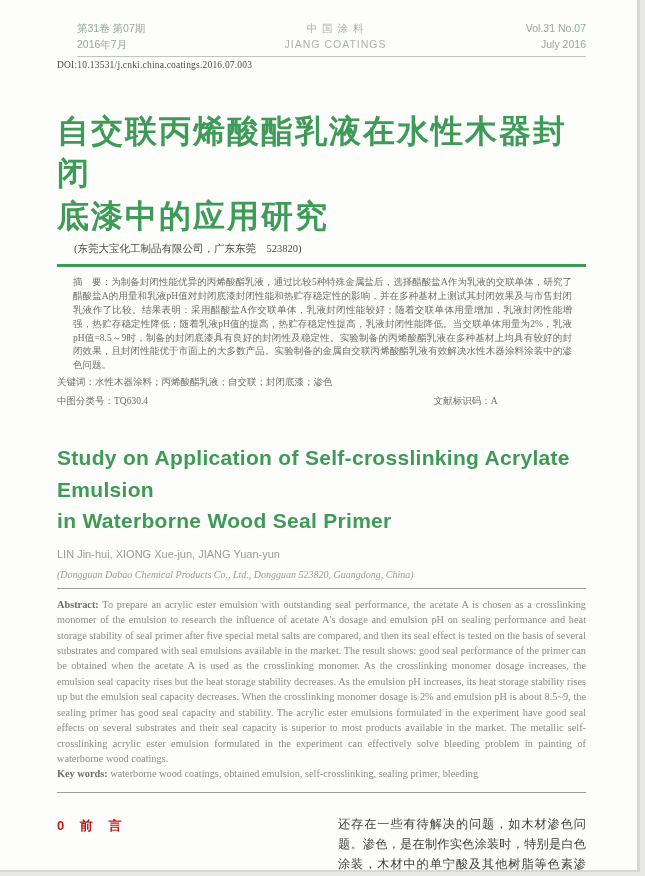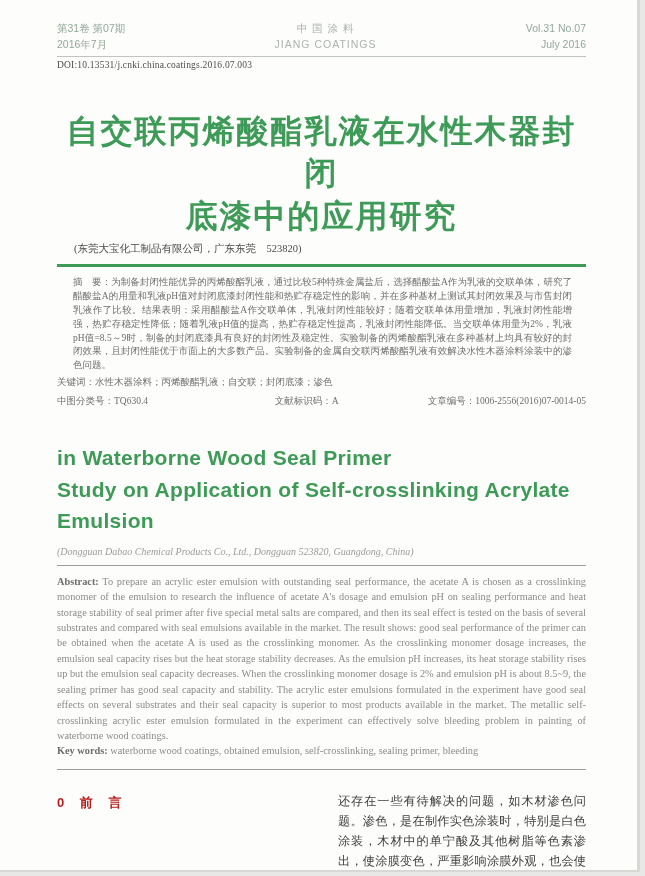--- a/index.html
+++ b/index.html
@@ -8,31 +8,31 @@
     font-family:"Liberation Serif","DejaVu Serif",serif;
     -webkit-font-smoothing:antialiased;
   }
   .page{
     position:relative;width:640px;height:872px;background:#fdfdfb;
     overflow:hidden;border-right:3px solid #d8d8d4;border-bottom:2px solid #d8d8d4;
     box-sizing:border-box;padding:20px 51px 0 57px;
   }
   
   .jheader{display:flex;justify-content:space-between;align-items:flex-start;
-    border-bottom:1px solid #bfc6c1;padding-bottom:3px;}
+    border-bottom:1px solid #bfc6c1;padding-bottom:3px;margin-left:20px;}
   .jheader .col{font-family:"Liberation Sans","DejaVu Sans",sans-serif;
     font-size:10.5px;line-height:1.55;}
   .jh-left{color:#93a89b;text-align:left;}
   .jh-center{color:#aab3ae;text-align:center;letter-spacing:1px;}
   .jh-right{color:#93a89b;text-align:right;}
   .doi{margin-top:3px;font-size:9.5px;color:#4d4d4d;letter-spacing:.2px;}
   
   .title-cn{margin-top:40px;color:#3e9b57;
     font-family:"Liberation Sans","DejaVu Sans",sans-serif;
-    font-weight:bold;font-size:32px;line-height:1.34;letter-spacing:2px;text-align:center;}
+    font-weight:bold;font-size:32px;line-height:1.34;letter-spacing:2px;}
   
   .authors-row{margin-top:13px;display:flex;align-items:center;font-size:11.5px;color:#4a4a4a;}
   .author-square{width:8px;height:8px;border:1.5px solid #85a692;margin-right:8px;flex:0 0 auto;}
   .affil-cn{margin-left:17px;margin-top:4px;font-size:10.5px;color:#4a4a4a;}
   .green-rule{margin-top:8px;height:3px;background:#3e9b57;}
   
   .abstract-cn{margin:9px 14px 0 16px;font-size:9.5px;color:#6e6e6e;
     line-height:1.46;text-align:justify;}
   .kw-cn{margin-top:3px;font-size:9.5px;color:#6e6e6e;}
   .class-row{margin-top:6px;display:flex;font-size:9.5px;color:#6e6e6e;}
@@ -86,27 +86,27 @@
 
   <div class="green-rule"></div>
 
   <p class="abstract-cn"><span>摘　要：</span><span>为制备封闭性能优异的丙烯酸酯乳液，通过比较5种特殊金属盐后，选择醋酸盐A作为乳液的交联单体，研究了醋酸盐A的用量和乳液pH值对封闭底漆封闭性能和热贮存稳定性的影响，并在多种基材上测试其封闭效果及与市售封闭乳液作了比较。结果表明：采用醋酸盐A作交联单体，乳液封闭性能较好；随着交联单体用量增加，乳液封闭性能增强，热贮存稳定性降低；随着乳液pH值的提高，热贮存稳定性提高，乳液封闭性能降低。当交联单体用量为2%，乳液pH值=8.5～9时，制备的封闭底漆具有良好的封闭性及稳定性。实验制备的丙烯酸酯乳液在多种基材上均具有较好的封闭效果，且封闭性能优于市面上的大多数产品。实验制备的金属自交联丙烯酸酯乳液有效解决水性木器涂料涂装中的渗色问题。</span></p>
 
   <div class="kw-cn"><span>关键词：</span><span>水性木器涂料；丙烯酸酯乳液；自交联；封闭底漆；渗色</span></div>
 
   <div class="class-row">
     <span class="c1">中图分类号：TQ630.4</span>
     <span class="c2">文献标识码：A</span>
-    <span class="c3">文章编号：1006-2556(2016)07-0014-05</span>
   </div>
 
   <div class="title-en">
+    <div>Study on Application of Self-crosslinking Acrylate Emulsion</div>
     <div>in Waterborne Wood Seal Primer</div>
-    <div>Study on Application of Self-crosslinking Acrylate Emulsion</div>
   </div>
+  <div class="authors-en">LIN Jin-hui, XIONG Xue-jun, JIANG Yuan-yun</div>
   <div class="affil-en">(Dongguan Dabao Chemical Products Co., Ltd., Dongguan 523820, Guangdong, China)</div>
 
   <div class="thin-rule"></div>
 
   <p class="abstract-en"><b>Abstract:</b> <span>To prepare an acrylic ester emulsion with outstanding seal performance, the acetate A is chosen as a crosslinking monomer of the emulsion to research the influence of acetate A's dosage and emulsion pH on sealing performance and heat storage stability of seal primer after five special metal salts are compared, and then its seal effect is tested on the basis of several substrates and compared with seal emulsions available in the market. The result shows: good seal performance of the primer can be obtained when the acetate A is used as the crosslinking monomer. As the crosslinking monomer dosage increases, the emulsion seal capacity rises but the heat storage stability decreases. As the emulsion pH increases, its heat storage stability rises up but the emulsion seal capacity decreases. When the crosslinking monomer dosage is 2% and emulsion pH is about 8.5~9, the sealing primer has good seal capacity and stability. The acrylic ester emulsions formulated in the experiment have good seal effects on several substrates and their seal capacity is superior to most products available in the market. The metallic self-crosslinking acrylic ester emulsion formulated in the experiment can effectively solve bleeding problem in painting of waterborne wood coatings.</span><br>
   <span class="kw-en"><b>Key words:</b> <span>waterborne wood coatings, obtained emulsion, self-crosslinking, sealing primer, bleeding</span></span></p>
 
   <div class="thin-rule"></div>
 
   <div class="columns">

